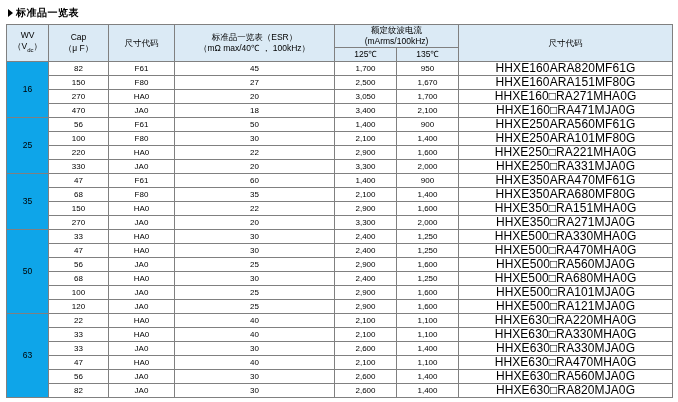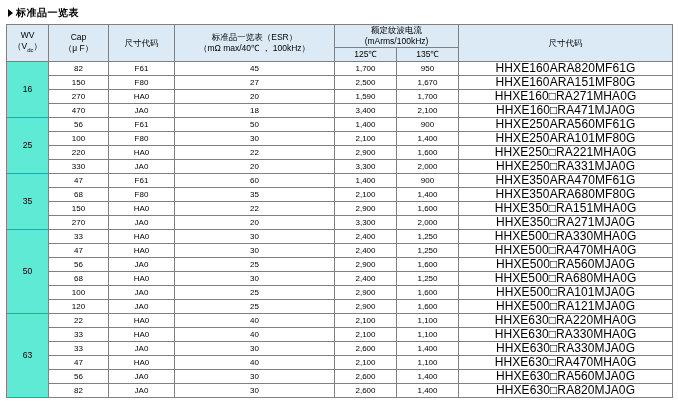--- a/index.html
+++ b/index.html
@@ -60,21 +60,21 @@
     line-height: 11px;
   }
   .hdr-tall {
     height: 42px;
   }
   .hdr-sub {
     height: 14px;
     margin-top: 40px;
   }
   .wv-cell {
-    background: #5eead4;
+    background: #0ea5e9;
     font-size: 8.5px;
   }
   td.model {
     letter-spacing: 0.1px;
     font-size: 12px;
   }
   .sub2 {
     font-size: 6px;
     vertical-align: sub;
   }
@@ -146,21 +146,21 @@
           <td>F80</td>
           <td>27</td>
           <td>2,500</td>
           <td>1,670</td>
           <td class="model">HHXE160ARA151MF80G</td>
         </tr>
         <tr>
           <td>270</td>
           <td>HA0</td>
           <td>20</td>
-          <td>1,590</td>
+          <td>3,050</td>
           <td>1,700</td>
           <td class="model">HHXE160□RA271MHA0G</td>
         </tr>
         <tr>
           <td>470</td>
           <td>JA0</td>
           <td>18</td>
           <td>3,400</td>
           <td>2,100</td>
           <td class="model">HHXE160□RA471MJA0G</td>

